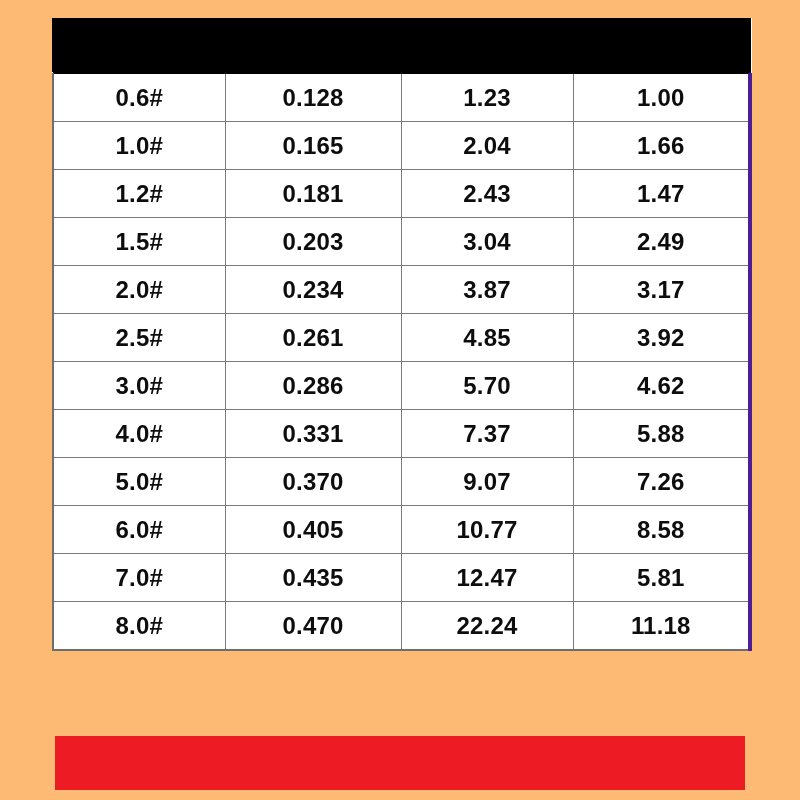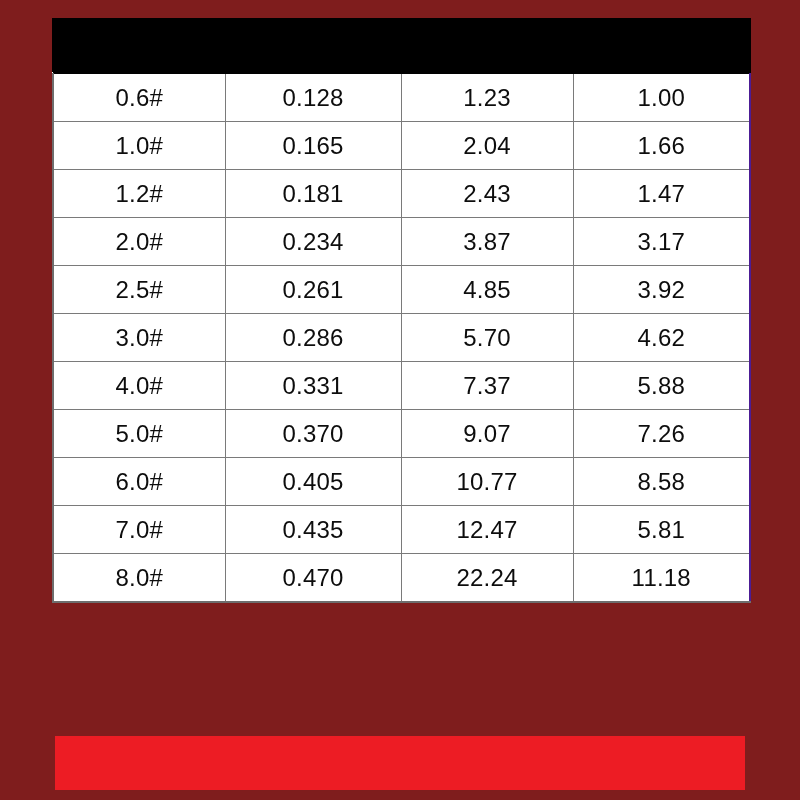--- a/index.html
+++ b/index.html
@@ -9,22 +9,23 @@
     background: #ffffff;
   }
   body {
     font-family: "Liberation Sans", "DejaVu Sans", sans-serif;
     -webkit-font-smoothing: antialiased;
   }
   #page {
     position: relative;
     width: 800px;
     height: 800px;
-    background: #7f1d1d;
+    background: #fdba74;
     overflow: hidden;
+    font-weight: bold;
   }
 
   
   .header-band {
     position: absolute;
     left: 52px;
     top: 18px;
     width: 697px;
     height: 54px;
     background: #000000;
@@ -73,21 +74,21 @@
     opacity: 0;
     font-size: 1px;
   }
   .spec-table tbody td {
     height: 47px;
     font-size: 24px;
     letter-spacing: 0.2px;
     background: #ffffff;
   }
   .spec-table tbody tr td:first-child { border-left: 2px solid #6e6e6e; }
-  .spec-table tbody tr td:last-child  { border-right: 2px solid #4c1d95; }
+  .spec-table tbody tr td:last-child  { border-right: 4px solid #4c1d95; }
   .spec-table tbody tr:last-child td  { border-bottom: 2px solid #6e6e6e; }
 
   
   .footer-band {
     position: absolute;
     left: 55px;
     top: 736px;
     width: 690px;
     height: 54px;
     background: #ed1c24;
@@ -135,20 +136,26 @@
           <td>2.04</td>
           <td>1.66</td>
         </tr>
         <tr>
           <td>1.2#</td>
           <td>0.181</td>
           <td>2.43</td>
           <td>1.47</td>
         </tr>
         <tr>
+          <td>1.5#</td>
+          <td>0.203</td>
+          <td>3.04</td>
+          <td>2.49</td>
+        </tr>
+        <tr>
           <td>2.0#</td>
           <td>0.234</td>
           <td>3.87</td>
           <td>3.17</td>
         </tr>
         <tr>
           <td>2.5#</td>
           <td>0.261</td>
           <td>4.85</td>
           <td>3.92</td>

